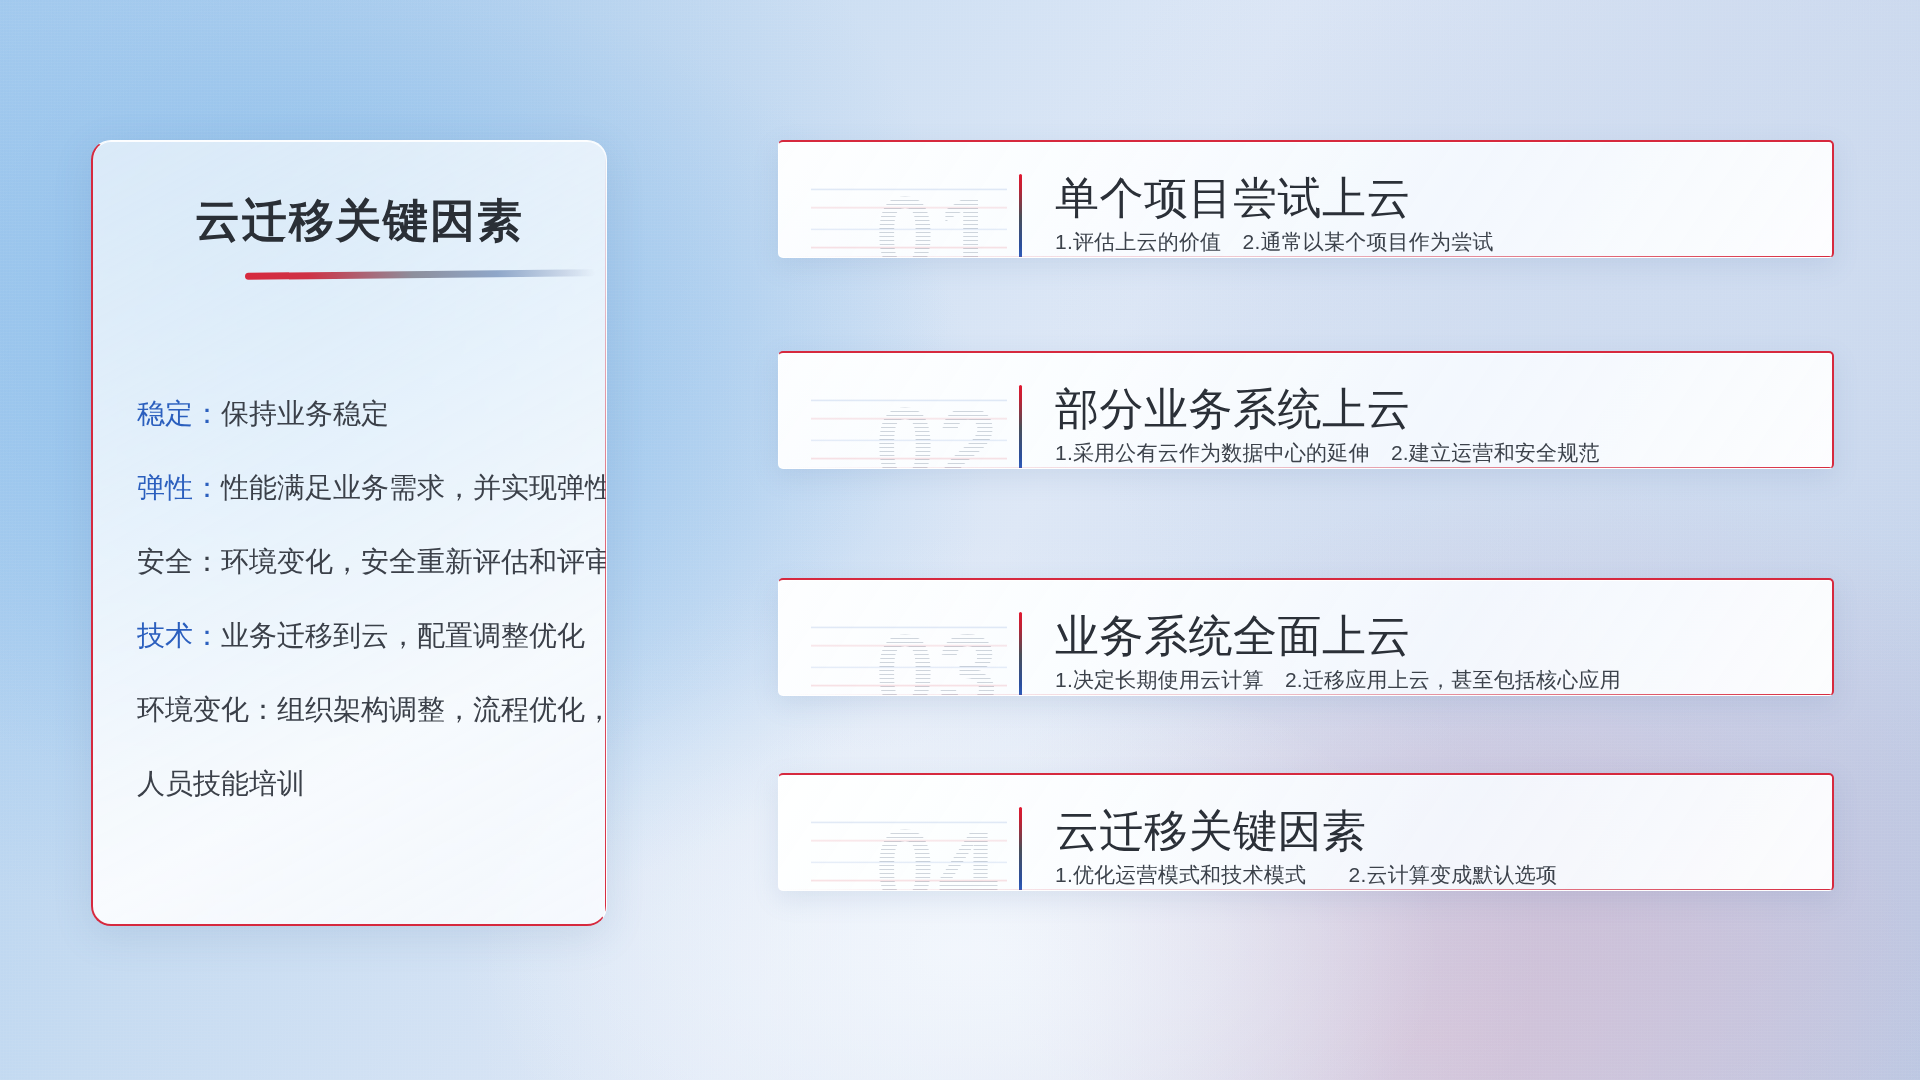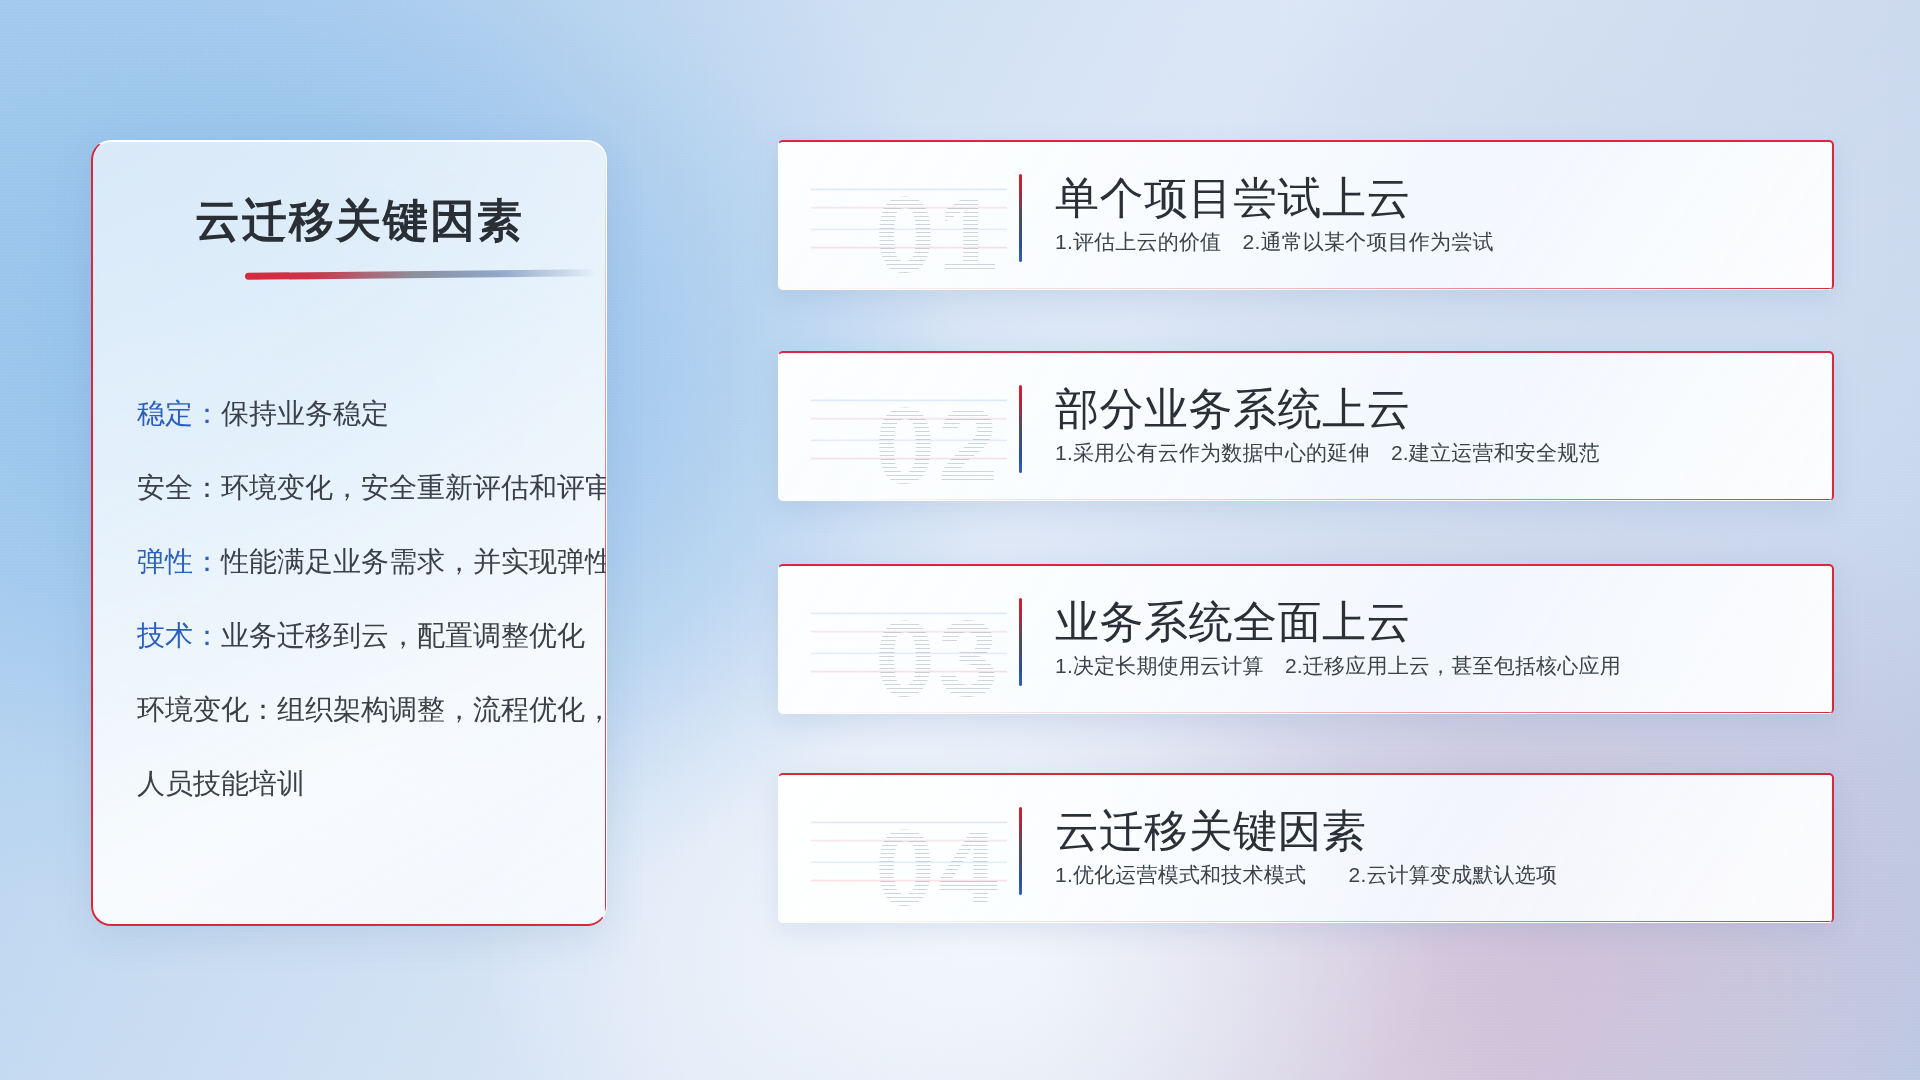--- a/index.html
+++ b/index.html
@@ -77,40 +77,40 @@
     font-size:28px; line-height:74px; color:#3b4049; white-space:nowrap;
   }
   .panel-item .k { font-weight:400; }
   .panel-item.blue .k { color:#2b5fbe; }
   .panel-item.dark .k { color:#3b4049; }
   .panel-item .v { color:#3b4049; }
   .panel-item.cont { color:#3b4049; }
 
   
   .card {
-    position:absolute; left:778px; width:1056px; height:150px;
+    position:absolute; left:778px; width:1056px; height:118px;
     border-radius:5px;
     background:linear-gradient(124deg, rgba(255,255,255,.96) 0%, rgba(252,254,255,.93) 30%, rgba(246,250,255,.90) 62%, rgba(255,255,255,.95) 100%);
     border:1px solid rgba(255,255,255,.9);
     border-top:2px solid #d6293e;
     border-right:2px solid #d6293e;
     box-shadow:0 8px 26px rgba(92,126,172,.15), inset 0 1px 0 rgba(255,255,255,.95);
     overflow:hidden;
   }
   .card::before{
     content:""; position:absolute; left:-2px; top:-2px; bottom:-2px; width:2px;
     background:linear-gradient(180deg, rgba(214,41,62,.85) 0%, rgba(214,41,62,0) 40%);
   }
   .card::after{
     content:""; position:absolute; left:0; right:-2px; bottom:-1px; height:2px;
     background:linear-gradient(90deg, rgba(214,41,62,0) 0%, rgba(214,41,62,.25) 45%, #d6293e 100%);
   }
   .card.c1 { top:140px; }
   .card.c2 { top:351px; }
-  .card.c3 { top:564px; }
+  .card.c3 { top:578px; }
   .card.c4 { top:773px;padding-left:28px; }
 
   .card-num {
     position:absolute; left:32px; top:21px; width:190px; height:108px;
     font-size:108px; font-weight:700; letter-spacing:3px; line-height:108px;
     color:transparent;
     background-image:
       repeating-linear-gradient(0deg,
         rgba(120,133,152,.55) 0px, rgba(120,133,152,.55) 1px,
         rgba(255,255,255,0) 1px, rgba(255,255,255,0) 4px);
@@ -158,27 +158,27 @@
 <div class="stage">
 
   <div class="left-panel">
     <div class="panel-title">云迁移关键因素</div>
     <div class="title-rule"></div>
 
     <div class="panel-list">
       <div class="panel-item blue">
         <span class="k">稳定：</span><span class="v">保持业务稳定</span>
       </div>
+      <div class="panel-item blue">
+        <span class="k">弹性：</span><span class="v">性能满足业务需求，并实现弹性</span>
+      </div>
       <div class="panel-item dark">
         <span class="k">安全：</span><span class="v">环境变化，安全重新评估和评审</span>
       </div>
       <div class="panel-item blue">
-        <span class="k">弹性：</span><span class="v">性能满足业务需求，并实现弹性</span>
-      </div>
-      <div class="panel-item blue">
         <span class="k">技术：</span><span class="v">业务迁移到云，配置调整优化</span>
       </div>
       <div class="panel-item dark">
         <span class="k">环境变化：</span><span class="v">组织架构调整，流程优化，</span>
       </div>
       <div class="panel-item cont">
         <span class="v">人员技能培训</span>
       </div>
     </div>
   </div>

